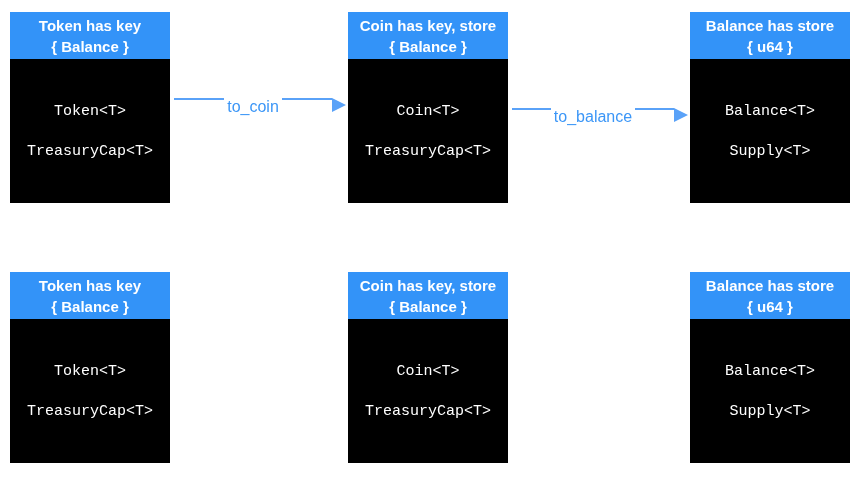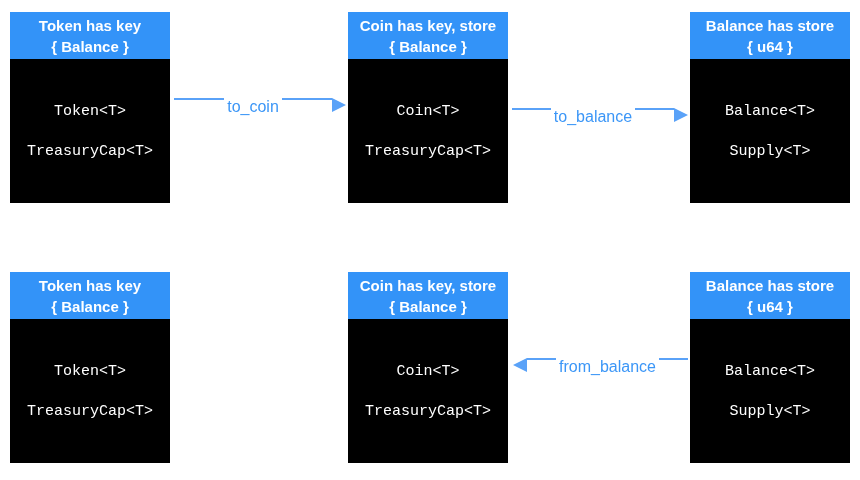--- a/index.html
+++ b/index.html
@@ -118,20 +118,14 @@
       <span>Balance has store</span>
       <span>{ u64 }</span>
     </div>
     <div class="box-body">
       <span>Balance&lt;T&gt;</span>
       <span>Supply&lt;T&gt;</span>
     </div>
   </div>
 
 
-  <div class="flow-arrow pos-a-frombalance">
-    <div class="head-left"></div>
-    <div class="seg"></div>
-    <span class="lbl">from_balance</span>
-    <div class="seg"></div>
-  </div>
 
 </div>
 
 </body></html>

